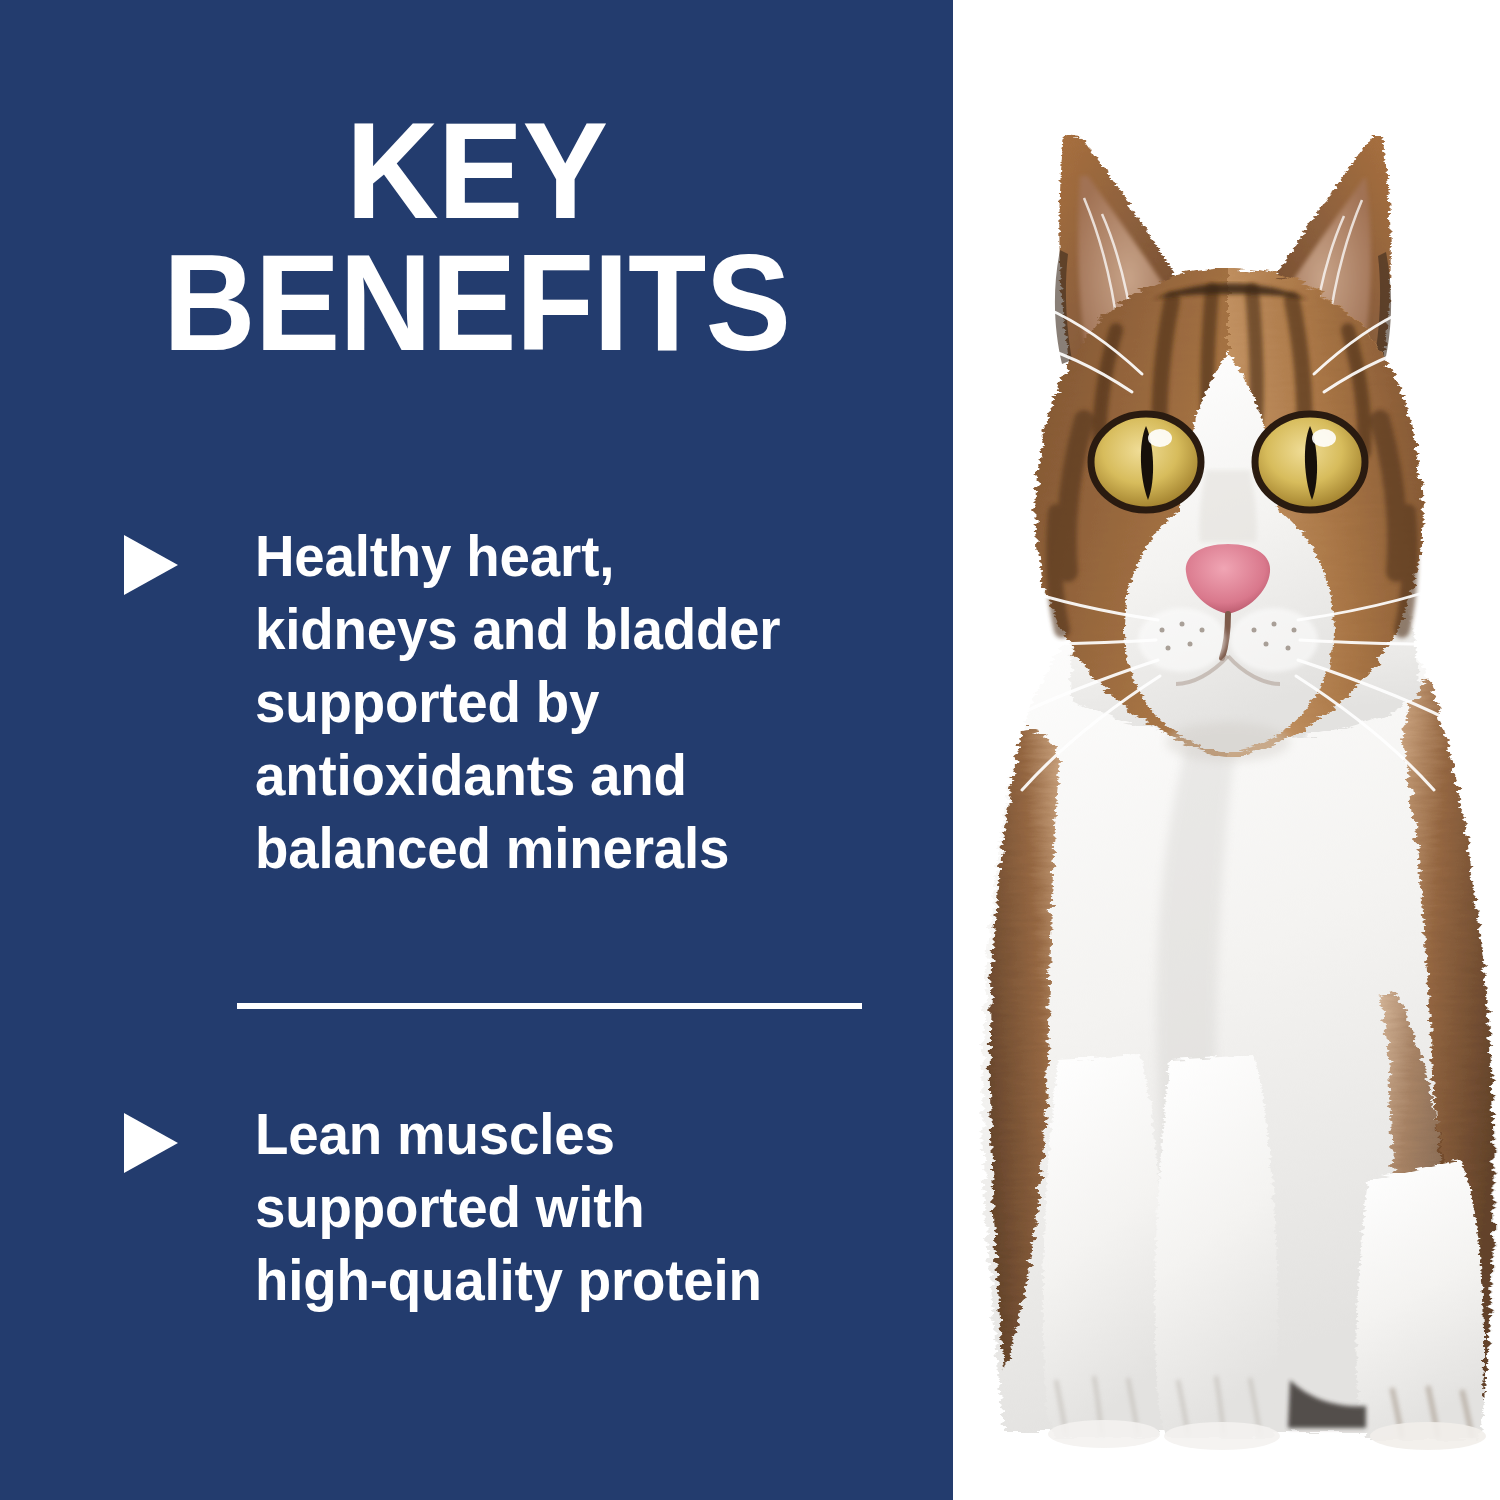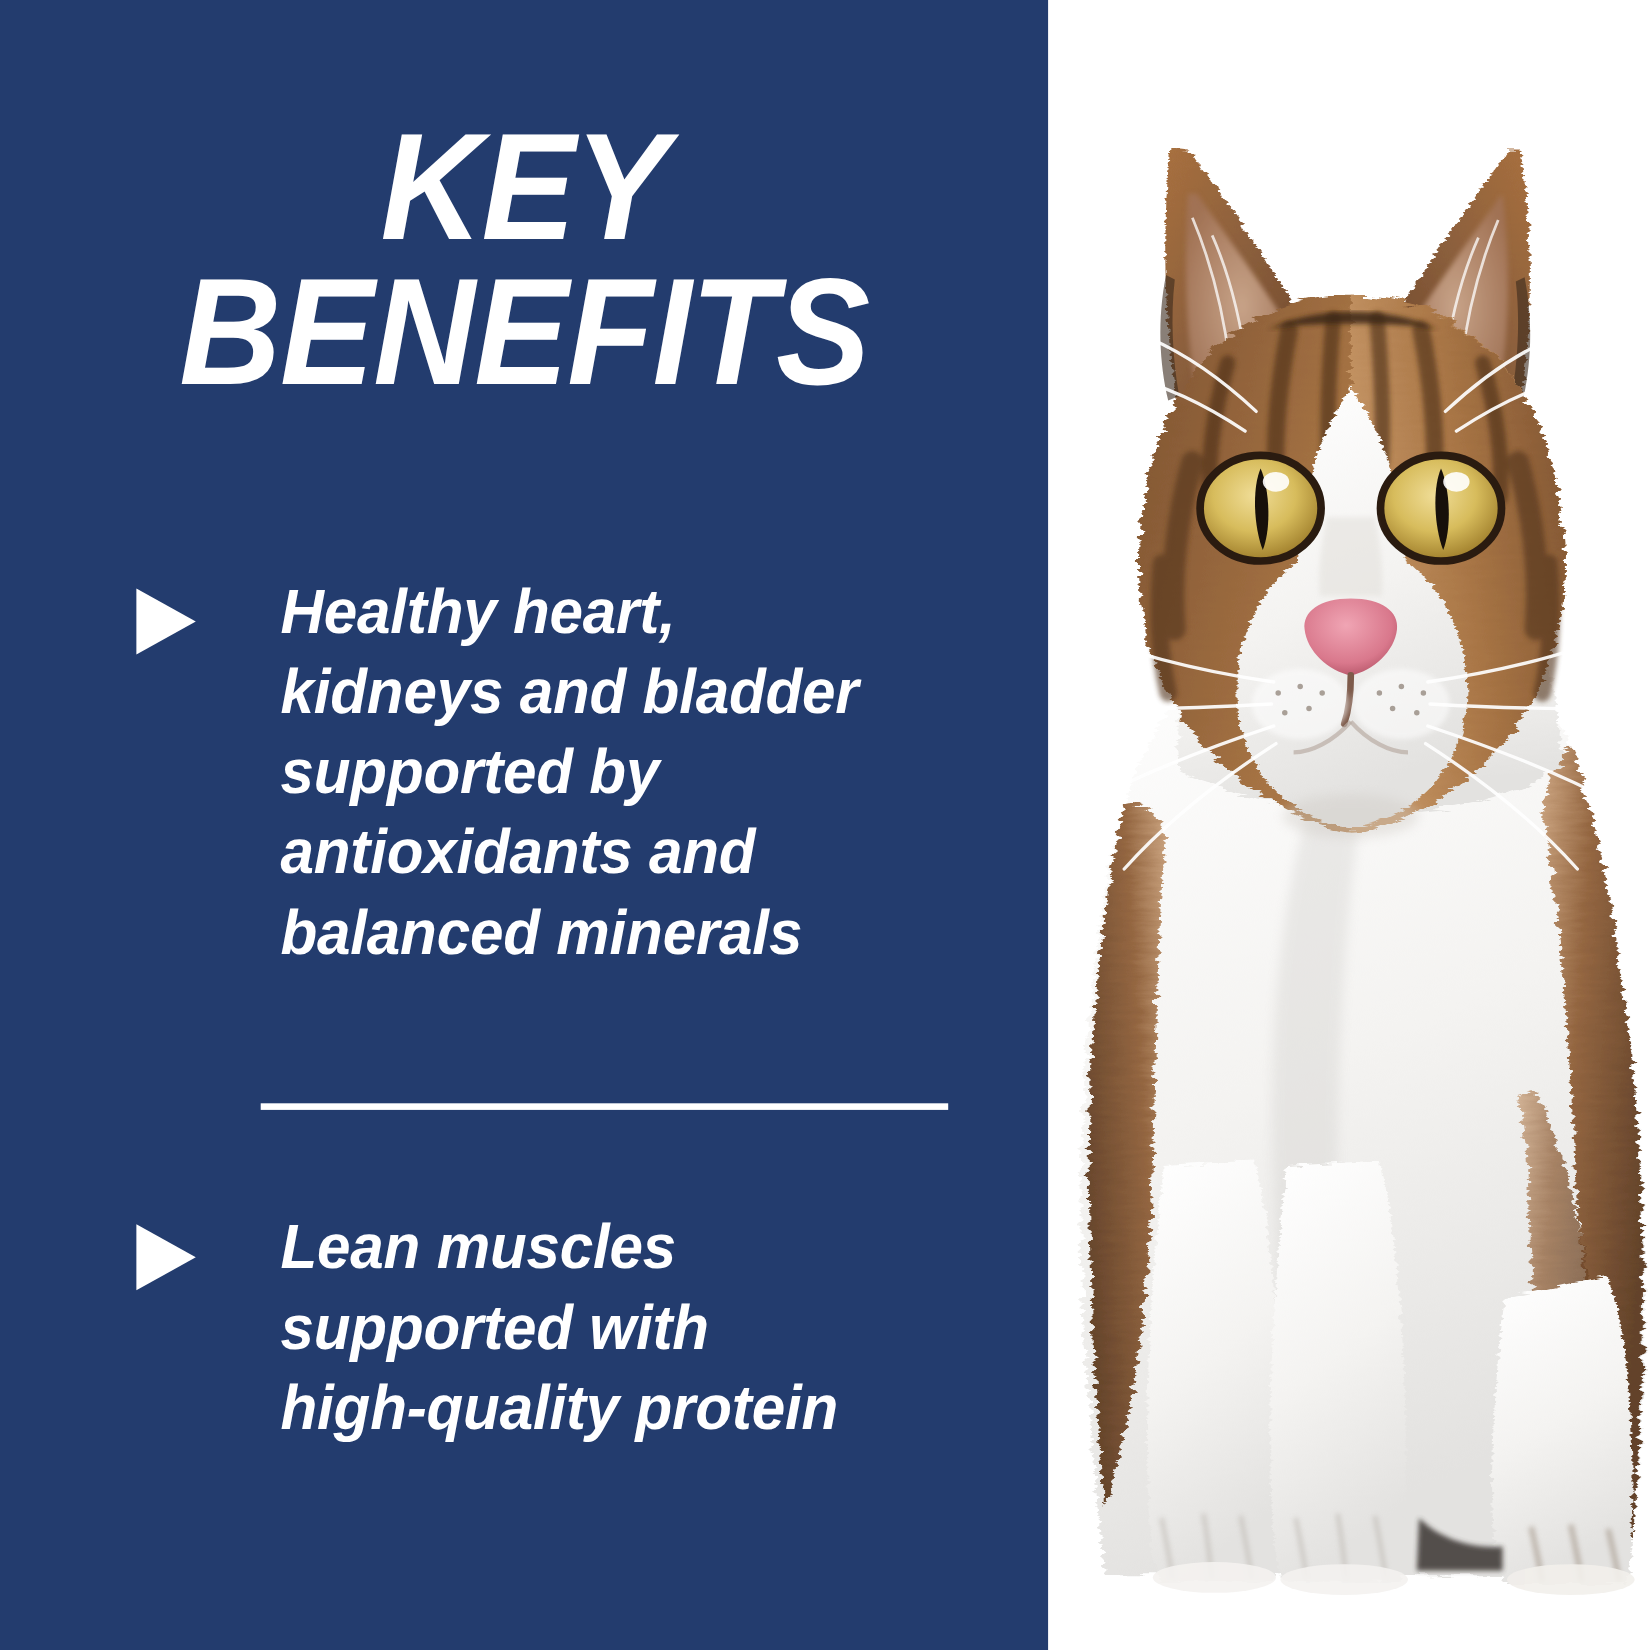--- a/index.html
+++ b/index.html
@@ -9,21 +9,20 @@
     font-family:"Liberation Sans","DejaVu Sans",sans-serif;
     overflow:hidden;
     position:relative;
   }
   #stage{position:absolute;inset:0;width:1500px;height:1500px;background:#fff;}
 
   
   .panel{
     position:absolute;left:0;top:0;width:953px;height:1500px;
     background:#233c6e;
-    font-style:italic;
   }
 
   .title{
     position:absolute;left:0;top:104px;width:953px;
     text-align:center;
     color:#ffffff;
     font-weight:700;
     font-size:138px;
     line-height:0.96;
     letter-spacing:-1px;

